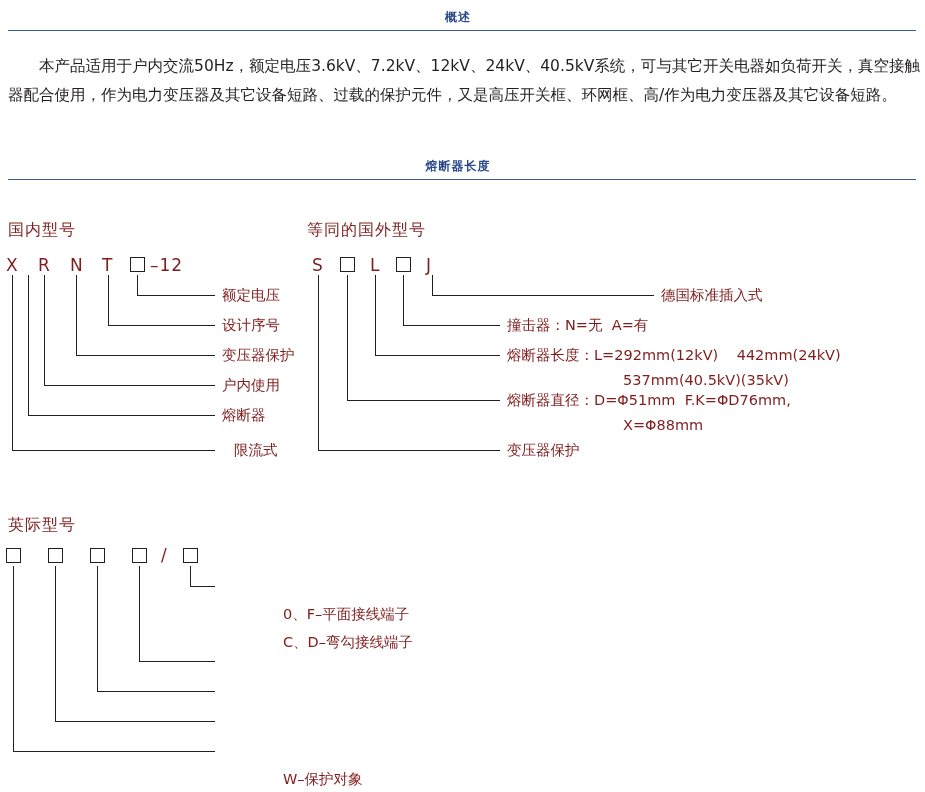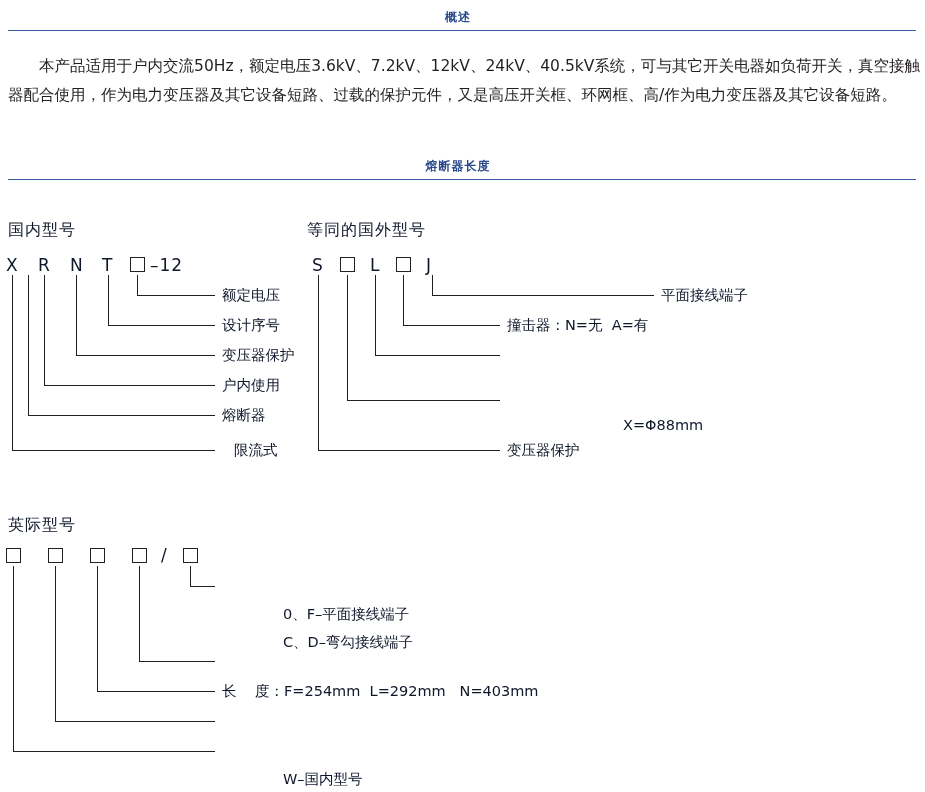--- a/index.html
+++ b/index.html
@@ -55,21 +55,21 @@
     text-indent: 2em;
     color: #231f20;
   }
 
   
   .t {
     position: absolute;
     font-size: 14.5px;
     line-height: 20px;
     white-space: pre;
-    color: #0f172a;
+    color: #7f1d1d;
   }
   .t.big {
     font-size: 16px;
     letter-spacing: 1px;
   }
   .t.code {
     font-size: 17px;
     letter-spacing: 1px;
   }
 
@@ -143,31 +143,34 @@
   <div class="t big" style="left:307px; top:220px;">等同的国外型号</div>
 
   <div class="t code" style="left:312px; top:255px;">S</div>
   <div class="sq" style="left:340px; top:257px;"></div>
   <div class="t code" style="left:370px; top:255px;">L</div>
   <div class="sq" style="left:396px; top:257px;"></div>
   <div class="t code" style="left:426px; top:255px;">J</div>
 
   <div class="ln lnv" style="left:432px; top:275px; height:20px;"></div>
   <div class="ln lnh" style="left:432px; top:295px; width:222px;"></div>
-  <div class="t" style="left:661px; top:285px;">平面接线端子</div>
+  <div class="t" style="left:661px; top:285px;">德国标准插入式</div>
 
   <div class="ln lnv" style="left:403px; top:275px; height:50px;"></div>
   <div class="ln lnh" style="left:403px; top:325px; width:97px;"></div>
   <div class="t" style="left:507px; top:315px;">撞击器：N=无  A=有</div>
 
   <div class="ln lnv" style="left:375px; top:275px; height:80px;"></div>
   <div class="ln lnh" style="left:375px; top:355px; width:125px;"></div>
+  <div class="t" style="left:507px; top:345px;">熔断器长度：L=292mm(12kV)    442mm(24kV)</div>
+  <div class="t" style="left:623px; top:370px;">537mm(40.5kV)(35kV)</div>
 
   <div class="ln lnv" style="left:347px; top:275px; height:125px;"></div>
   <div class="ln lnh" style="left:347px; top:400px; width:153px;"></div>
+  <div class="t" style="left:507px; top:390px;">熔断器直径：D=Φ51mm  F.K=ΦD76mm,</div>
   <div class="t" style="left:623px; top:415px;">X=Φ88mm</div>
 
   <div class="ln lnv" style="left:318px; top:275px; height:175px;"></div>
   <div class="ln lnh" style="left:318px; top:450px; width:182px;"></div>
   <div class="t" style="left:507px; top:440px;">变压器保护</div>
 
   <div class="t big" style="left:8px; top:515px;">英际型号</div>
 
   <div class="sq" style="left:6px;   top:548px;"></div>
   <div class="sq" style="left:48px;  top:548px;"></div>
@@ -179,22 +182,21 @@
   <div class="ln lnv" style="left:190px; top:566px; height:20px;"></div>
   <div class="ln lnh" style="left:190px; top:586px; width:25px;"></div>
   <div class="t" style="left:283px; top:604px;">0、F–平面接线端子</div>
   <div class="t" style="left:283px; top:632px;">C、D–弯勾接线端子</div>
 
   <div class="ln lnv" style="left:139px; top:566px; height:95px;"></div>
   <div class="ln lnh" style="left:139px; top:661px; width:76px;"></div>
 
   <div class="ln lnv" style="left:97px; top:566px; height:125px;"></div>
   <div class="ln lnh" style="left:97px; top:691px; width:118px;"></div>
-  <div class="t" style="left:222px; top:681px;">长    度：F=254mm  L=292mm   N=403mm</div>
 
   <div class="ln lnv" style="left:55px; top:566px; height:155px;"></div>
   <div class="ln lnh" style="left:55px; top:721px; width:160px;"></div>
 
   <div class="ln lnv" style="left:13px; top:566px; height:185px;"></div>
   <div class="ln lnh" style="left:13px; top:751px; width:202px;"></div>
-  <div class="t" style="left:283px; top:769px;">W–国内型号</div>
+  <div class="t" style="left:283px; top:769px;">W–保护对象</div>
 
 </div>
 
 </body></html>

